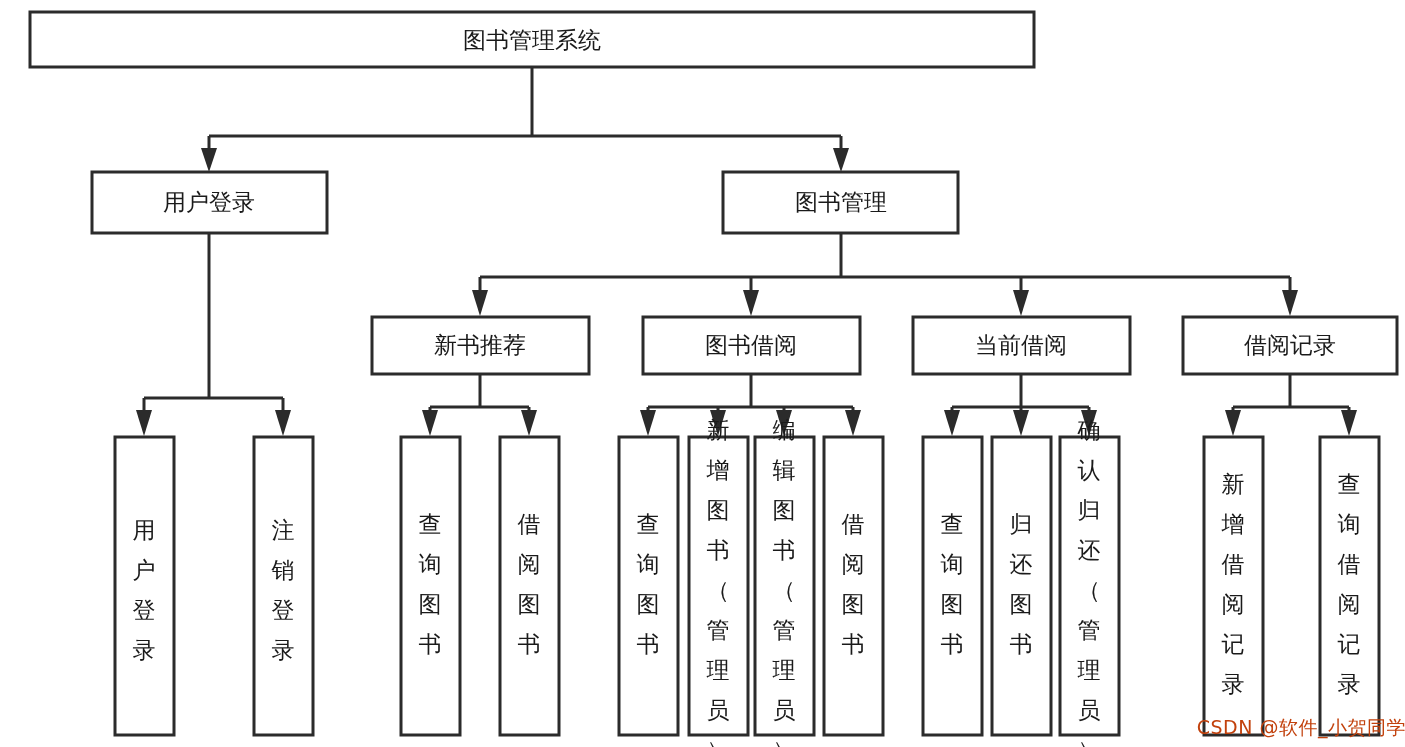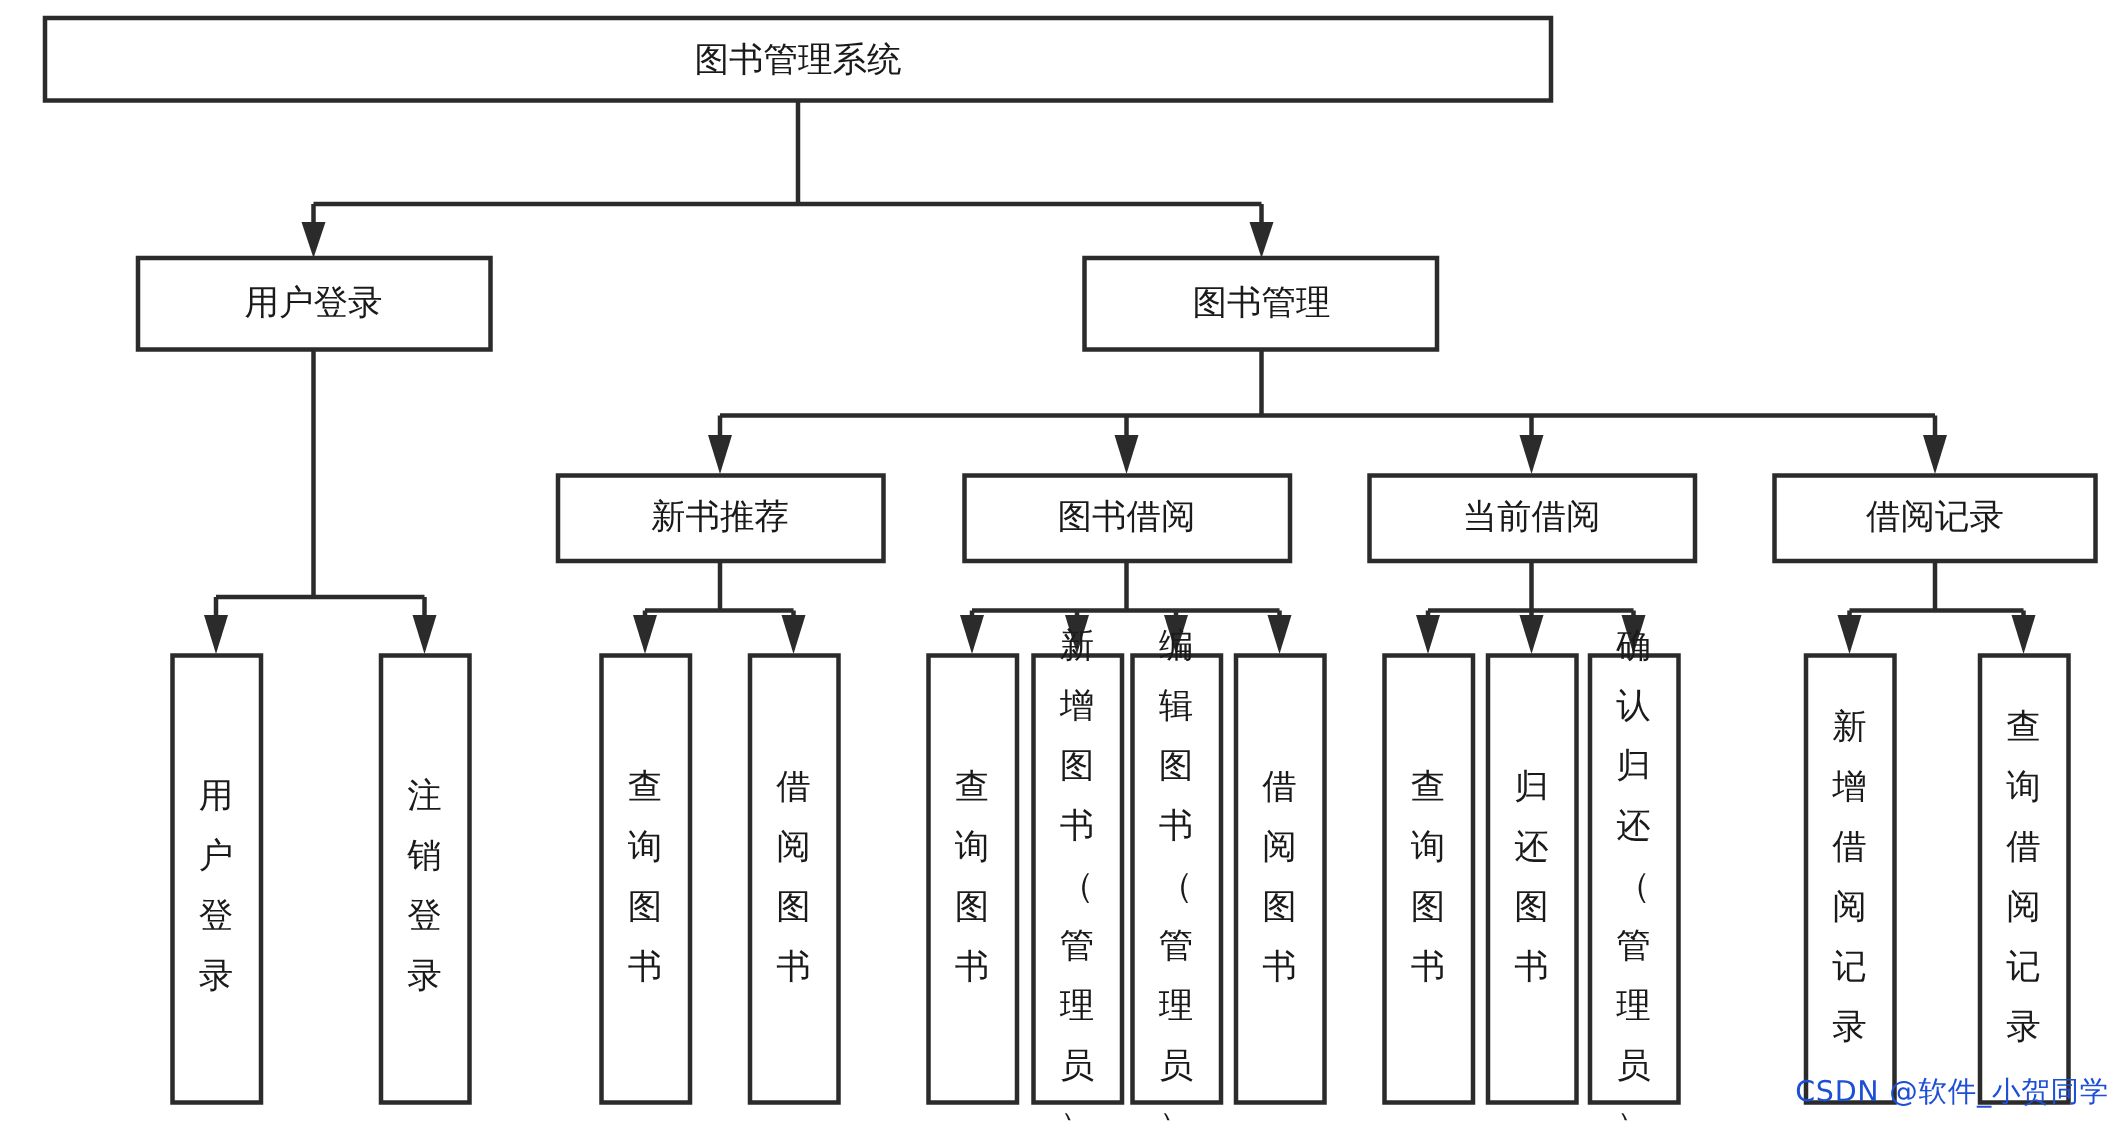--- a/index.html
+++ b/index.html
@@ -53,21 +53,21 @@
   .arrow-head {
     fill: #2b2b2b;
     stroke: none;
   }
   .watermark {
     position: absolute;
     right: 10px;
     bottom: 6px;
     font-family: "DejaVu Sans", "Liberation Sans", sans-serif;
     font-size: 19px;
-    color: #1d4ed8;
+    color: #c2410c;
     white-space: nowrap;
     letter-spacing: 0.5px;
     pointer-events: none;
   }
 </style>
 </head>
 <body>
 
 <div id="diagram-root">
   <svg class="diagram" viewBox="0 0 1405 747" xmlns="http://www.w3.org/2000/svg">

